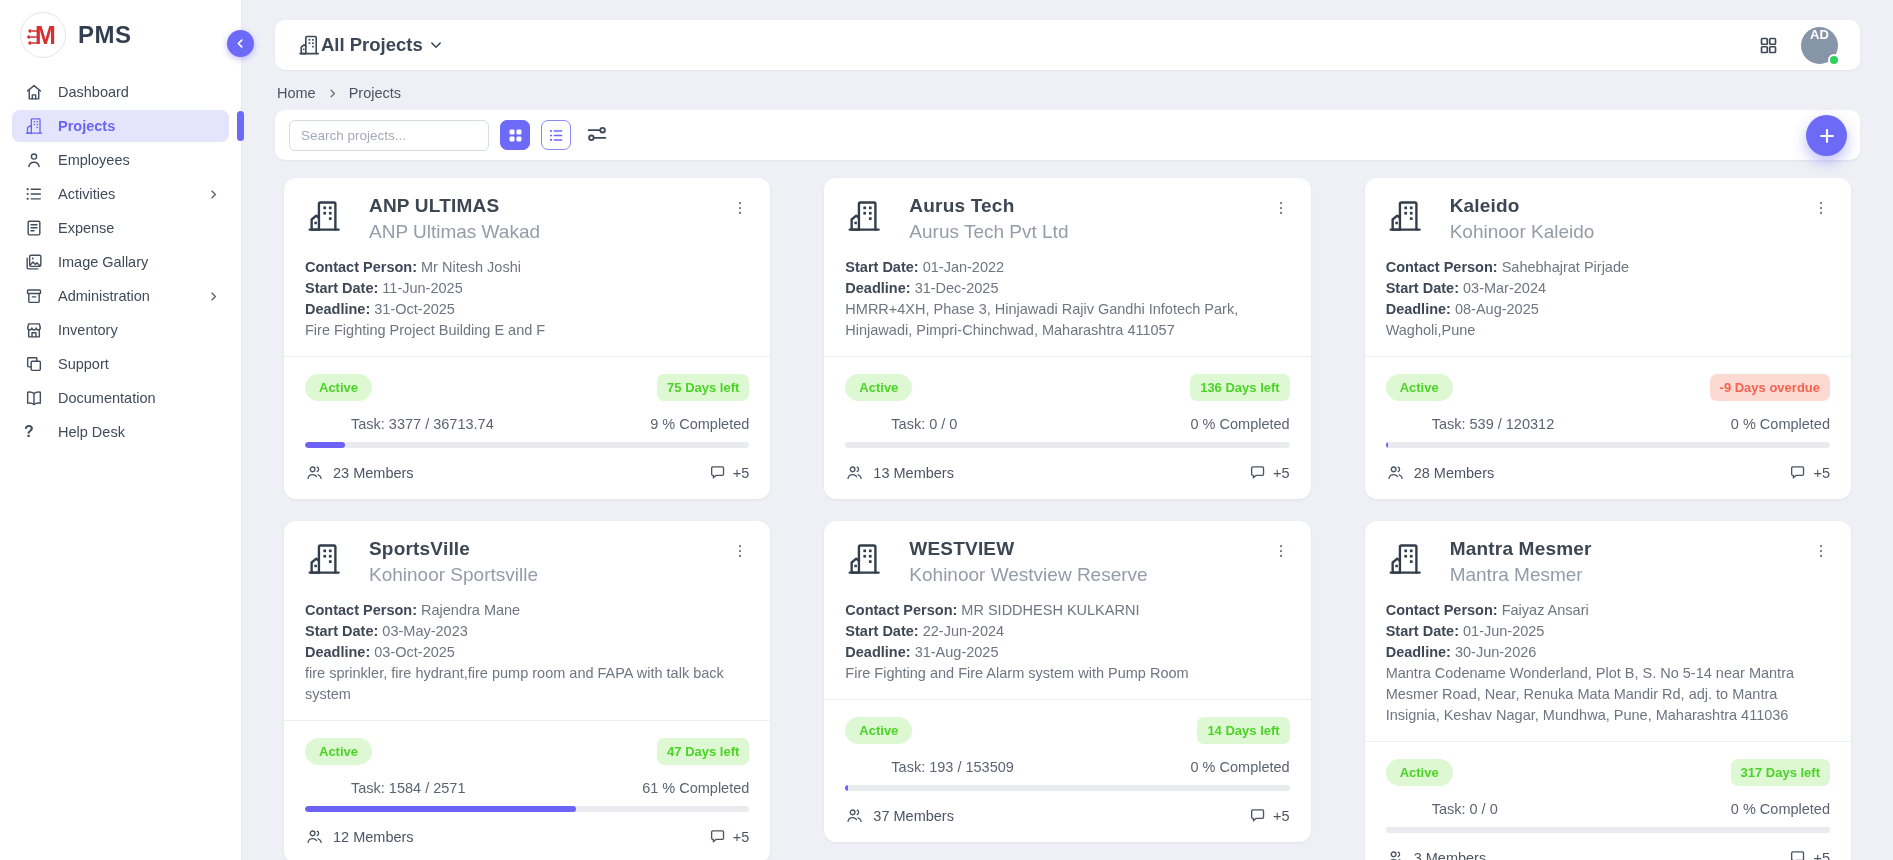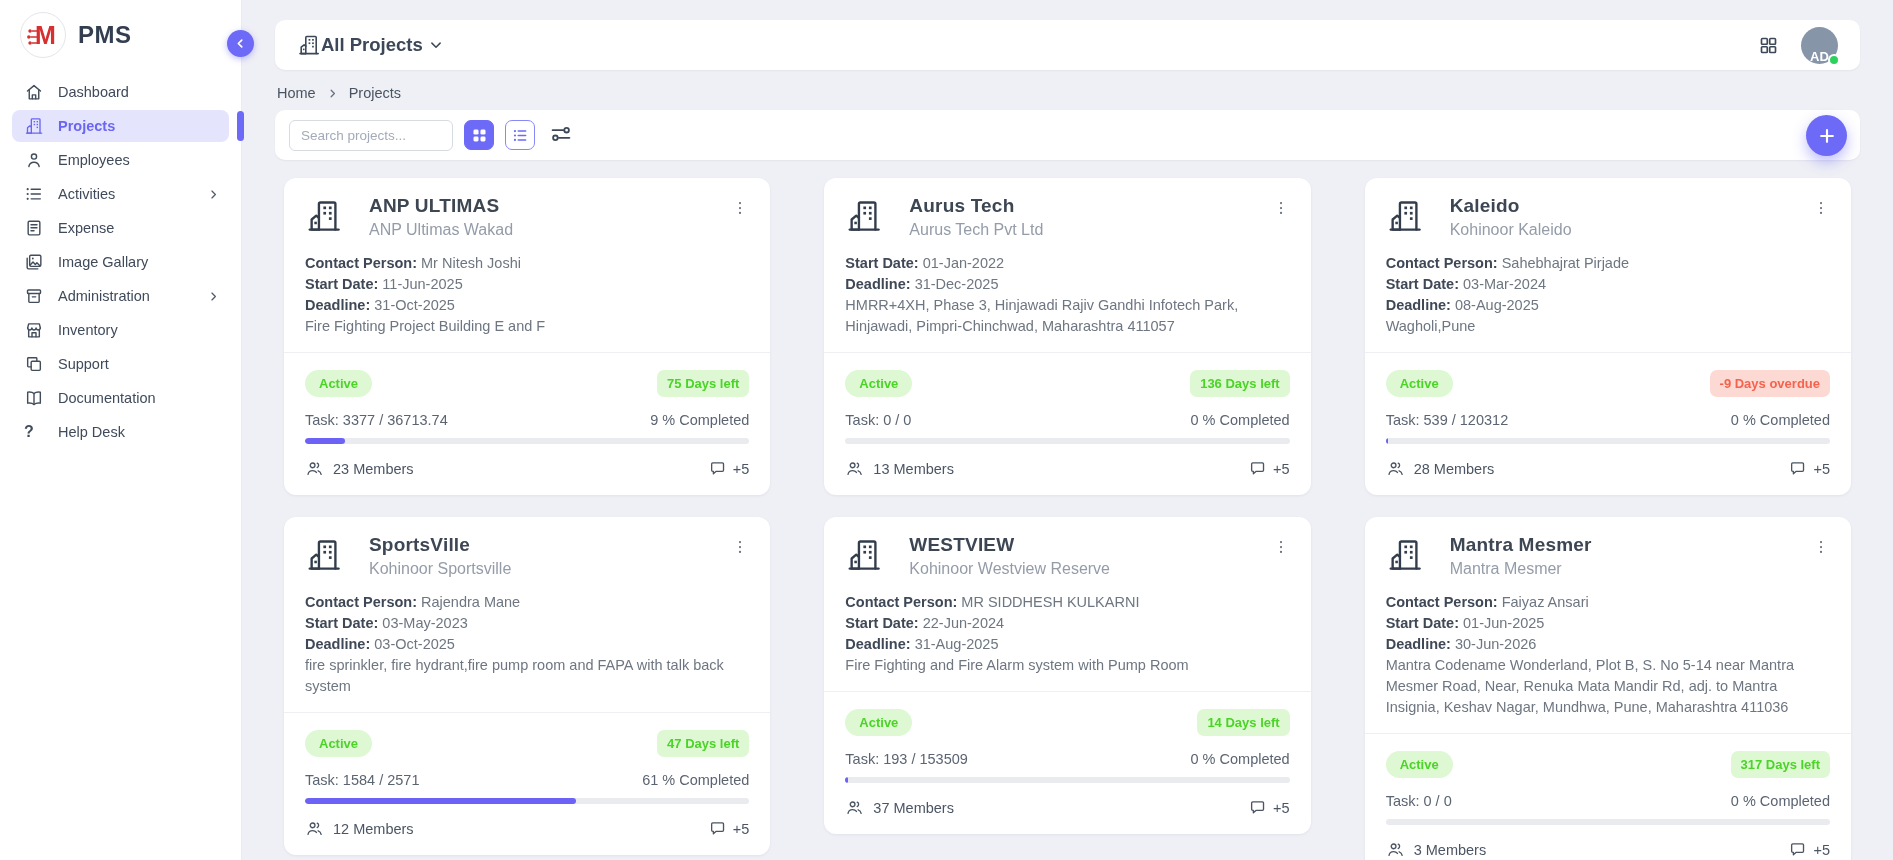--- a/index.html
+++ b/index.html
@@ -35,58 +35,58 @@
 
   
   .main{margin-left:242px;padding:20px 33px 0 33px;height:860px;}
   .topbar{background:#fff;border-radius:10px;height:50px;display:flex;align-items:center;justify-content:space-between;padding:0 22px;box-shadow:0 1px 2px rgba(16,24,40,.05);}
   .topbar-left{display:flex;align-items:center;cursor:pointer;}
   .topbar-left .b-icon{width:24px;height:24px;color:#3c4858;}
   .topbar-title{font-size:18.5px;font-weight:bold;color:#3c4858;}
   .topbar-left .chev{width:18px;height:18px;color:#3c4858;margin-left:4px;}
   .topbar-right{display:flex;align-items:center;gap:22px;}
   .apps-icon{width:21px;height:21px;color:#3c4858;cursor:pointer;}
-  .avatar{width:37px;height:37px;border-radius:50%;background:#8795a9;color:#fff;font-size:13px;font-weight:bold;display:flex;align-items:flex-end;justify-content:center;position:relative;cursor:pointer;}
+  .avatar{width:37px;height:37px;border-radius:50%;background:#8795a9;color:#fff;font-size:13px;font-weight:bold;display:flex;align-items:flex-start;justify-content:center;position:relative;cursor:pointer;}
   .avatar .online{position:absolute;right:-2px;bottom:-2px;width:12px;height:12px;border-radius:50%;background:#2ed05e;border:2px solid #fff;}
 
   .breadcrumb{display:flex;align-items:center;gap:10px;margin:15px 2px 9px;font-size:14.5px;color:#4a5362;}
   .breadcrumb .crumb{cursor:pointer;}
   .breadcrumb .sep{width:13px;height:13px;color:#6b7280;}
 
   .toolbar{background:#fff;border-radius:10px;height:50px;display:flex;align-items:center;gap:11px;padding:0 14px;position:relative;box-shadow:0 1px 2px rgba(16,24,40,.05);}
-  .search-input{width:164px;height:31px;border:1px solid #d7dbe2;border-radius:6px;padding:0 11px;font-size:13.5px;color:#333;outline:none;font-family:"Liberation Sans",sans-serif;}
+  .search-input{width:200px;height:31px;border:1px solid #d7dbe2;border-radius:6px;padding:0 11px;font-size:13.5px;color:#333;outline:none;font-family:"Liberation Sans",sans-serif;}
   .search-input::placeholder{color:#a3abb8;}
   .view-btn{width:30px;height:30px;border-radius:7px;display:flex;align-items:center;justify-content:center;cursor:pointer;}
   .view-btn svg{width:19px;height:19px;}
   .view-btn.grid-active{background:var(--accent);border:1px solid var(--accent);color:#fff;}
   .view-btn.list-outline{background:#fff;border:1.5px solid #8a88f8;color:#6d6af7;}
   .filter-btn{width:26px;height:26px;color:#3c4858;margin-left:3px;cursor:pointer;}
   .filter-btn svg{width:24px;height:24px;}
   .add-btn{position:absolute;right:13px;top:5px;width:41px;height:41px;border-radius:50%;background:var(--accent);color:#fff;border:none;display:flex;align-items:center;justify-content:center;box-shadow:0 6px 14px rgba(109,106,247,.45);cursor:pointer;}
 
   
   .cards{margin:18px 9px 0;display:grid;grid-template-columns:repeat(3,1fr);column-gap:54px;row-gap:22px;align-items:start;}
   .card{background:var(--card);border-radius:12px;box-shadow:0 1px 3px rgba(16,24,40,.06);overflow:hidden;}
   .card-top{padding:17px 21px 0;}
   .card-head{display:flex;align-items:flex-start;gap:26px;}
   .card-bicon{width:38px;height:38px;color:#323c4b;flex:0 0 38px;margin-top:2px;}
   .card-bicon svg{width:38px;height:38px;}
   .card-titles{flex:1;min-width:0;}
   .card-title{font-size:19px;font-weight:bold;color:var(--ink);letter-spacing:.2px;}
-  .card-sub{font-size:16px;color:var(--muted);margin-top:4px;}
+  .card-sub{font-size:19px;color:var(--muted);margin-top:4px;}
   .kebab{width:18px;height:18px;color:#6b7280;cursor:pointer;margin-top:4px;}
   .card-info{margin-top:14px;}
   .info-line{font-size:14.5px;color:var(--value);line-height:21px;}
   .info-line .lbl{color:var(--label);font-weight:bold;}
   .divider{height:1px;background:var(--line);margin-top:15px;}
   .badges-row{display:flex;justify-content:space-between;align-items:center;padding:17px 21px 0;}
   .status-badge{background:var(--green-bg);color:var(--green-text);font-size:13px;font-weight:bold;padding:6px 14px;border-radius:14px;}
   .days-badge{background:var(--green-bg);color:var(--green-text);font-size:13px;font-weight:bold;padding:6px 10px;border-radius:7px;}
   .days-badge.overdue{background:var(--red-bg);color:var(--red-text);}
-  .task-row{display:flex;justify-content:space-between;font-size:14.5px;color:#5b6472;padding:15px 21px 0;}
+  .task-row{display:flex;justify-content:space-between;font-size:14.5px;color:#5b6472;padding:15px 21px 0;margin-left:46px;}
   .progress{margin:10px 21px 0;height:6px;background:#e9ebee;border-radius:4px;overflow:hidden;}
   .progress-fill{height:100%;background:#6c63f6;border-radius:4px;width:0;}
   .members-row{display:flex;justify-content:space-between;align-items:center;padding:15px 21px 17px;color:#4b5563;font-size:14.5px;}
   .members-left{display:flex;align-items:center;gap:9px;}
   .members-left .m-icon{width:19px;height:19px;color:#4b5563;}
   .members-left .m-icon svg{width:19px;height:19px;}
   .chat-right{display:flex;align-items:center;gap:6px;cursor:pointer;}
   .chat-right .c-icon{width:19px;height:19px;color:#4b5563;}
   .chat-right .c-icon svg{width:19px;height:19px;}
 </style>

